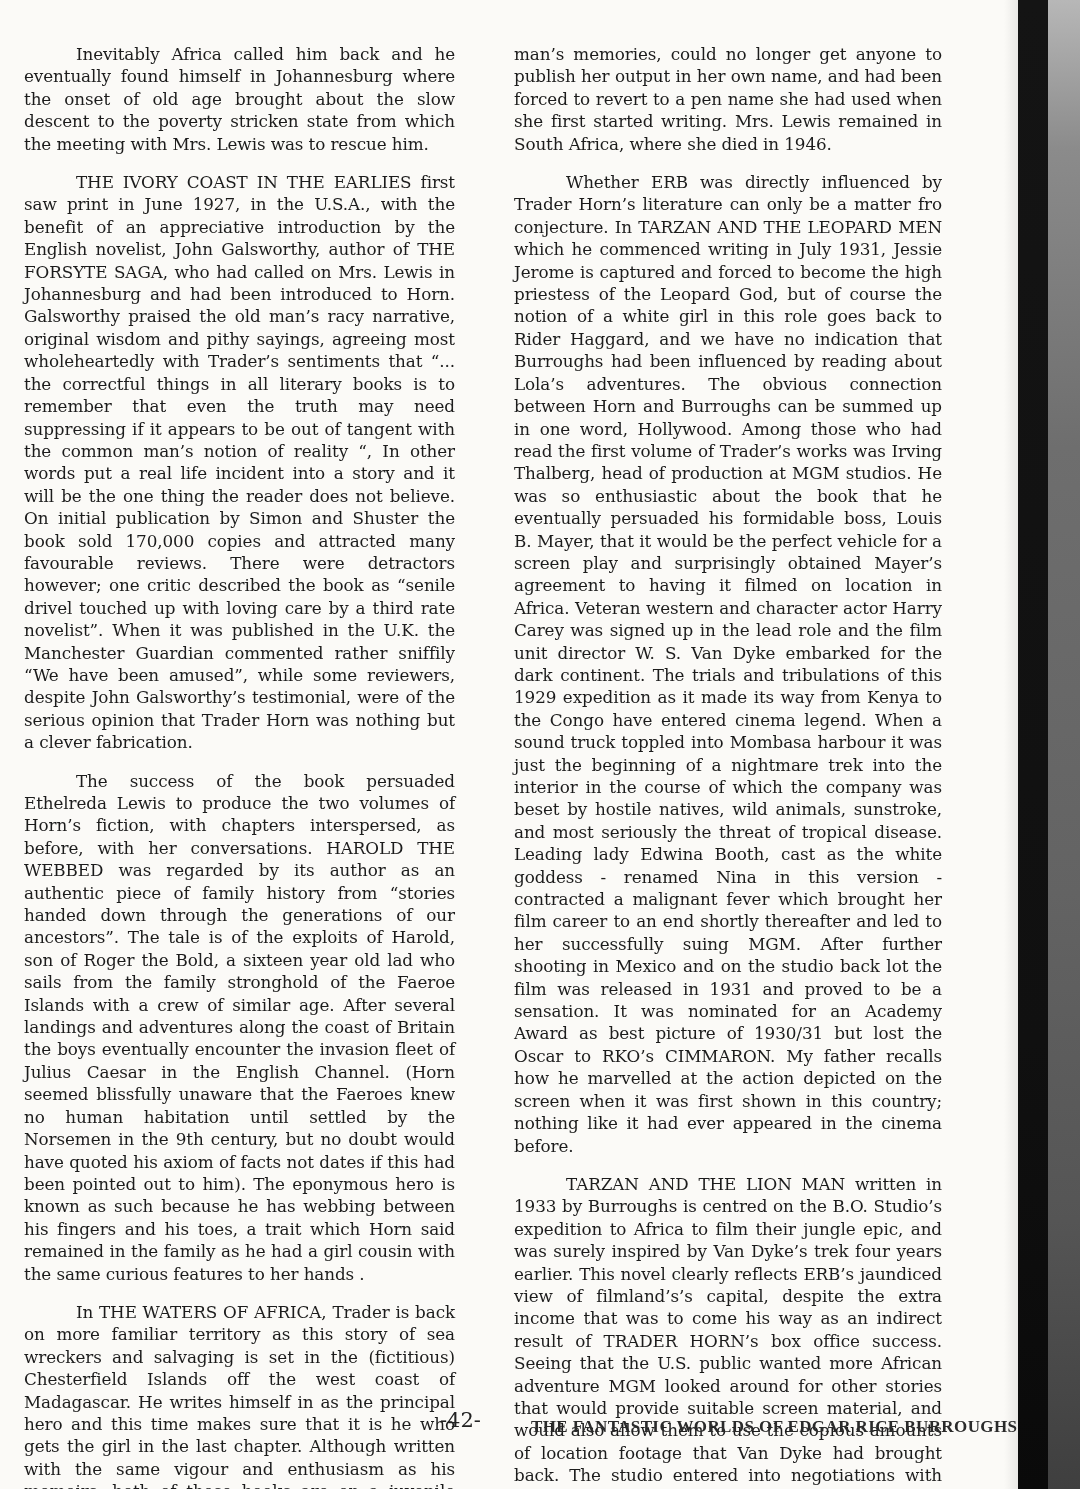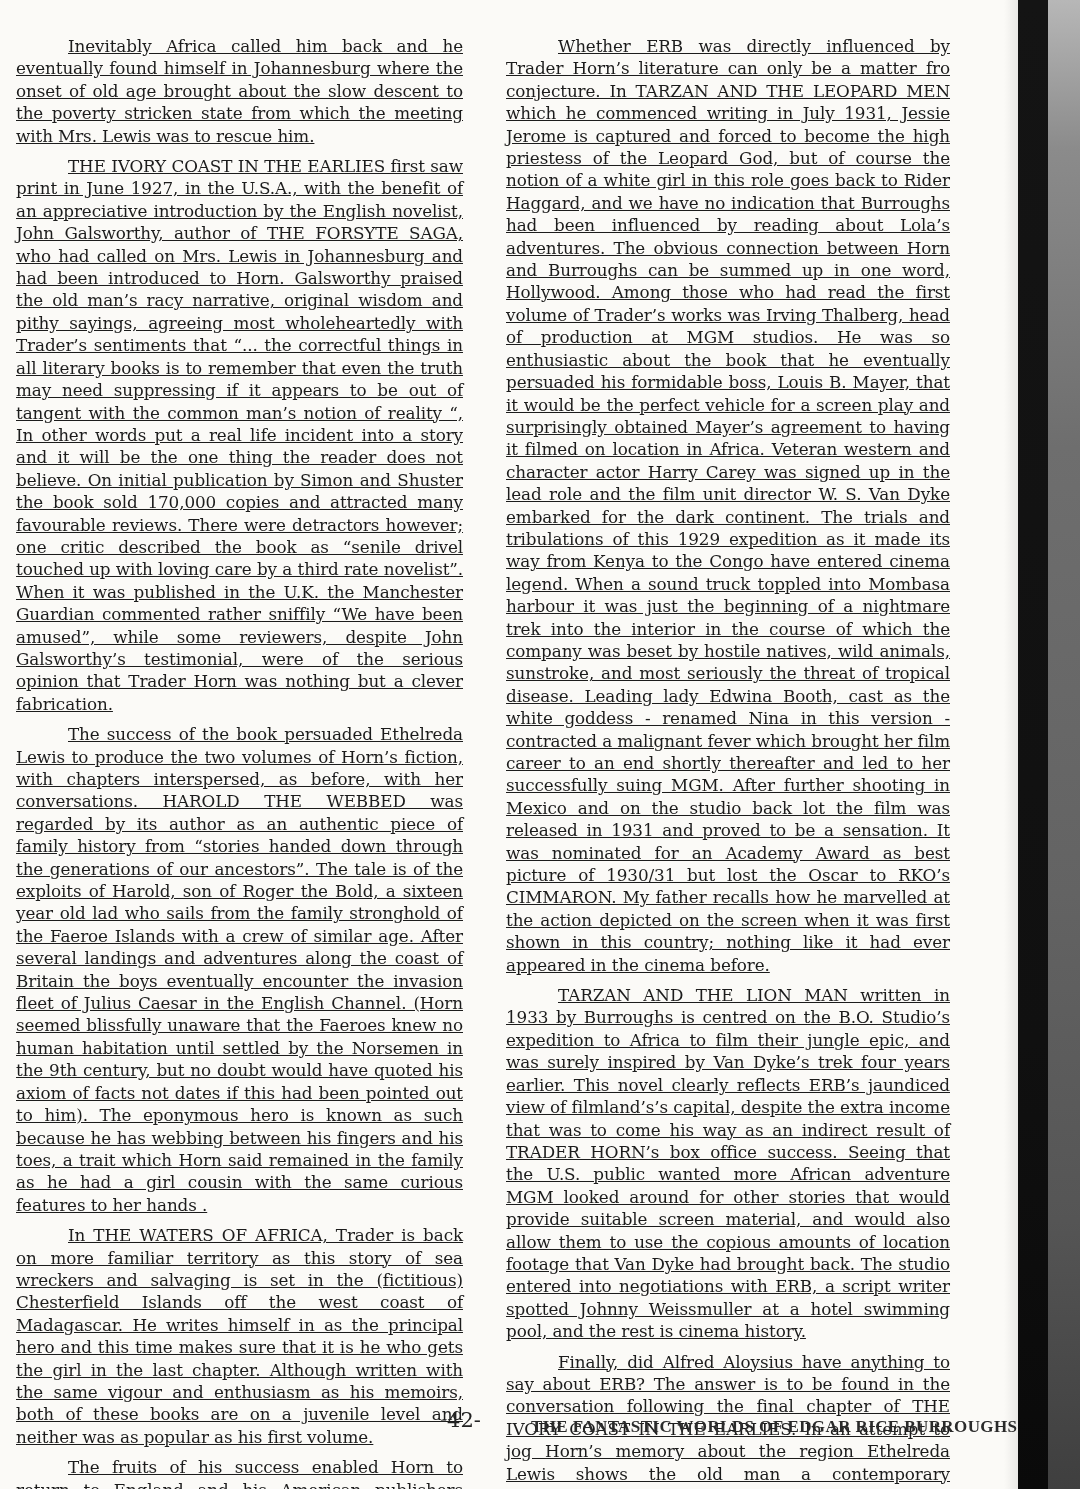--- a/index.html
+++ b/index.html
@@ -25,24 +25,23 @@
   }
   .col {
     text-align: justify;
     font-size: 16.8px;
     line-height: 22.4px;
     letter-spacing: -0.1px;
   }
   .col-left  { width: 463px; }
   .col-right { width: 460px; margin-left: 27px; }
   .col p {
-    margin: 8px;
+    margin: 16px;
     padding: 0;
     text-indent: 52px;
-    text-decoration: underline;
   }
   .col p.no-indent { text-indent: 0; }
   .footer-page-num {
     position: absolute;
     top: 1408px;
     left: 440px;
     font-size: 21px;
     font-family: "DejaVu Serif", "Liberation Serif", serif;
     color: #222;
   }
@@ -93,20 +92,21 @@
 
   <div class="content">
     <div class="col col-left">
         <p>Inevitably Africa called him back and he eventually found himself in Johannesburg where the onset of old age brought about the slow descent to the poverty stricken state from which the meeting with Mrs. Lewis was to rescue him.</p>
         <p>THE IVORY COAST IN THE EARLIES first saw print in June 1927, in the U.S.A., with the benefit of an appreciative introduction by the English novelist, John Galsworthy, author of THE FORSYTE SAGA, who had called on Mrs. Lewis in Johannesburg and had been introduced to Horn. Galsworthy praised the old man’s racy narrative, original wisdom and pithy sayings, agreeing most wholeheartedly  with Trader’s sentiments that “... the correctful things in all literary books is to remember that even the truth may need suppressing if it appears to be out of tangent with the common man’s notion of reality “, In other words put a real life incident into a story and it will be the one thing the reader does not believe. On initial publication  by Simon and Shuster  the book sold 170,000 copies and attracted many favourable reviews. There were detractors however; one critic described the book as “senile drivel touched up with loving  care by a third rate novelist”. When it was published in the U.K. the Manchester Guardian commented rather sniffily “We have been amused”, while some reviewers, despite John Galsworthy’s testimonial, were of the serious opinion  that Trader Horn was nothing but  a clever fabrication.</p>
         <p>The success of the book persuaded Ethelreda Lewis to produce the two volumes of Horn’s fiction, with chapters interspersed, as before, with her conversations. HAROLD THE WEBBED was regarded by its author as an authentic piece of family history from “stories handed down through the generations  of our ancestors”. The tale is of the exploits of Harold, son of Roger the Bold, a sixteen year old lad who sails from the family stronghold  of the Faeroe Islands with a crew of similar age. After several landings and adventures along the coast of Britain  the boys eventually encounter the invasion fleet of Julius Caesar in the English Channel. (Horn seemed blissfully unaware that the Faeroes knew no human habitation until settled by the Norsemen in the 9th century, but no doubt would have quoted his axiom of facts not dates if this had been pointed out to him). The eponymous hero is known as such because he has webbing between his fingers and his toes, a trait which Horn said remained in the family as he had a girl cousin with the same curious features to her hands .</p>
         <p>In THE WATERS OF AFRICA, Trader is back on more familiar territory as this story of sea wreckers and salvaging is set in the (fictitious) Chesterfield Islands off the west coast of Madagascar.  He writes himself in as the principal hero and this time makes sure that it is he who gets the girl in the last chapter. Although written with the same vigour and enthusiasm as his memoirs, both of these books are on a juvenile level and neither was as popular as his first volume.</p>
         <p>The fruits of his success enabled Horn to return to England and his American publishers brought him over to New York to promote the three books. Trader Horn died in 1931 at Whitstable, England after a brief illness, leaving his daughter the remainder of his royalties, which had totalled an estimated £25,000.</p>
       </div>
     <div class="col col-right">
+        <p class="no-indent">man’s memories, could no longer get anyone to publish her output in her own name, and had been forced to revert to a pen name she had used when she first started writing.  Mrs. Lewis remained in South Africa, where she died in 1946.</p>
         <p>Whether ERB was directly influenced by Trader Horn’s literature can only be a matter fro conjecture. In TARZAN AND THE LEOPARD MEN which he commenced writing in July 1931, Jessie Jerome is captured and forced to become the high priestess of the Leopard God, but of course the notion of a white girl in this role goes back to Rider Haggard, and we have no indication  that Burroughs had been influenced by reading about Lola’s adventures. The obvious connection between Horn and Burroughs can be summed up in one word, Hollywood. Among those who had read the first volume of Trader’s works was Irving Thalberg, head of production at MGM studios. He was so enthusiastic about the book that he eventually persuaded his formidable boss, Louis B. Mayer, that it would be the perfect vehicle for a screen play and surprisingly obtained Mayer’s agreement to having it filmed on location in Africa. Veteran western and character actor Harry Carey was signed up in the lead role and the film unit director W. S. Van Dyke embarked for the dark continent. The trials and tribulations of this 1929 expedition as it made its way from Kenya to the Congo have entered cinema legend. When  a sound truck toppled into Mombasa harbour it was just the beginning of a nightmare trek into the interior in the course of which the company was beset by hostile natives, wild animals, sunstroke, and most seriously the threat of tropical disease. Leading lady Edwina Booth, cast as the white goddess - renamed Nina in this version - contracted a malignant fever which brought her film career to an end shortly thereafter and led to her successfully suing MGM. After further shooting in Mexico and on the studio back lot the film was released in 1931 and proved to be a sensation. It was nominated for an Academy Award as best picture of 1930/31 but lost the Oscar to RKO’s CIMMARON. My father recalls how he marvelled at the action depicted on the screen when it was first shown in this country; nothing like it had ever appeared in the cinema before.</p>
         <p>TARZAN AND THE LION MAN written in 1933 by Burroughs is centred on the B.O. Studio’s expedition to Africa to film their jungle epic, and was surely inspired by Van Dyke’s trek four years earlier. This novel clearly reflects ERB’s jaundiced view of filmland’s’s capital, despite the extra income that was to come his way as an indirect result of TRADER HORN’s box office success. Seeing that the U.S. public wanted more African adventure MGM looked around for other stories that would provide suitable screen material, and would also allow them to use the copious amounts of location footage that Van Dyke had brought back. The studio entered into negotiations with ERB, a script writer spotted Johnny Weissmuller at a hotel swimming pool, and the rest is cinema history.</p>
         <p>Finally, did Alfred Aloysius have anything to say about ERB? The answer is to be found in the conversation following the final chapter of THE IVORY COAST IN THE EARLIES. In an attempt to jog Horn’s memory about the region Ethelreda Lewis shows the old man a contemporary newspaper cutting about a Spanish expedition that is about to explore the Muni River - a region with which Horn was familiar  - and investigate wild rumours of a woman being held captive by gorillas. Horn pours scorn on this possibility and exclaims that “Tarzan” has inspired the proposed venture; a fine compliments Burroughs for his grip on the public imagination at that time, and a suitable tribute from one old master to another.</p>
       </div>
   </div>
 
   <div class="footer-page-num">-42-</div>
 
   <div class="footer-title">THE FANTASTIC WORLDS OF EDGAR RICE BURROUGHS #44</div>
 

